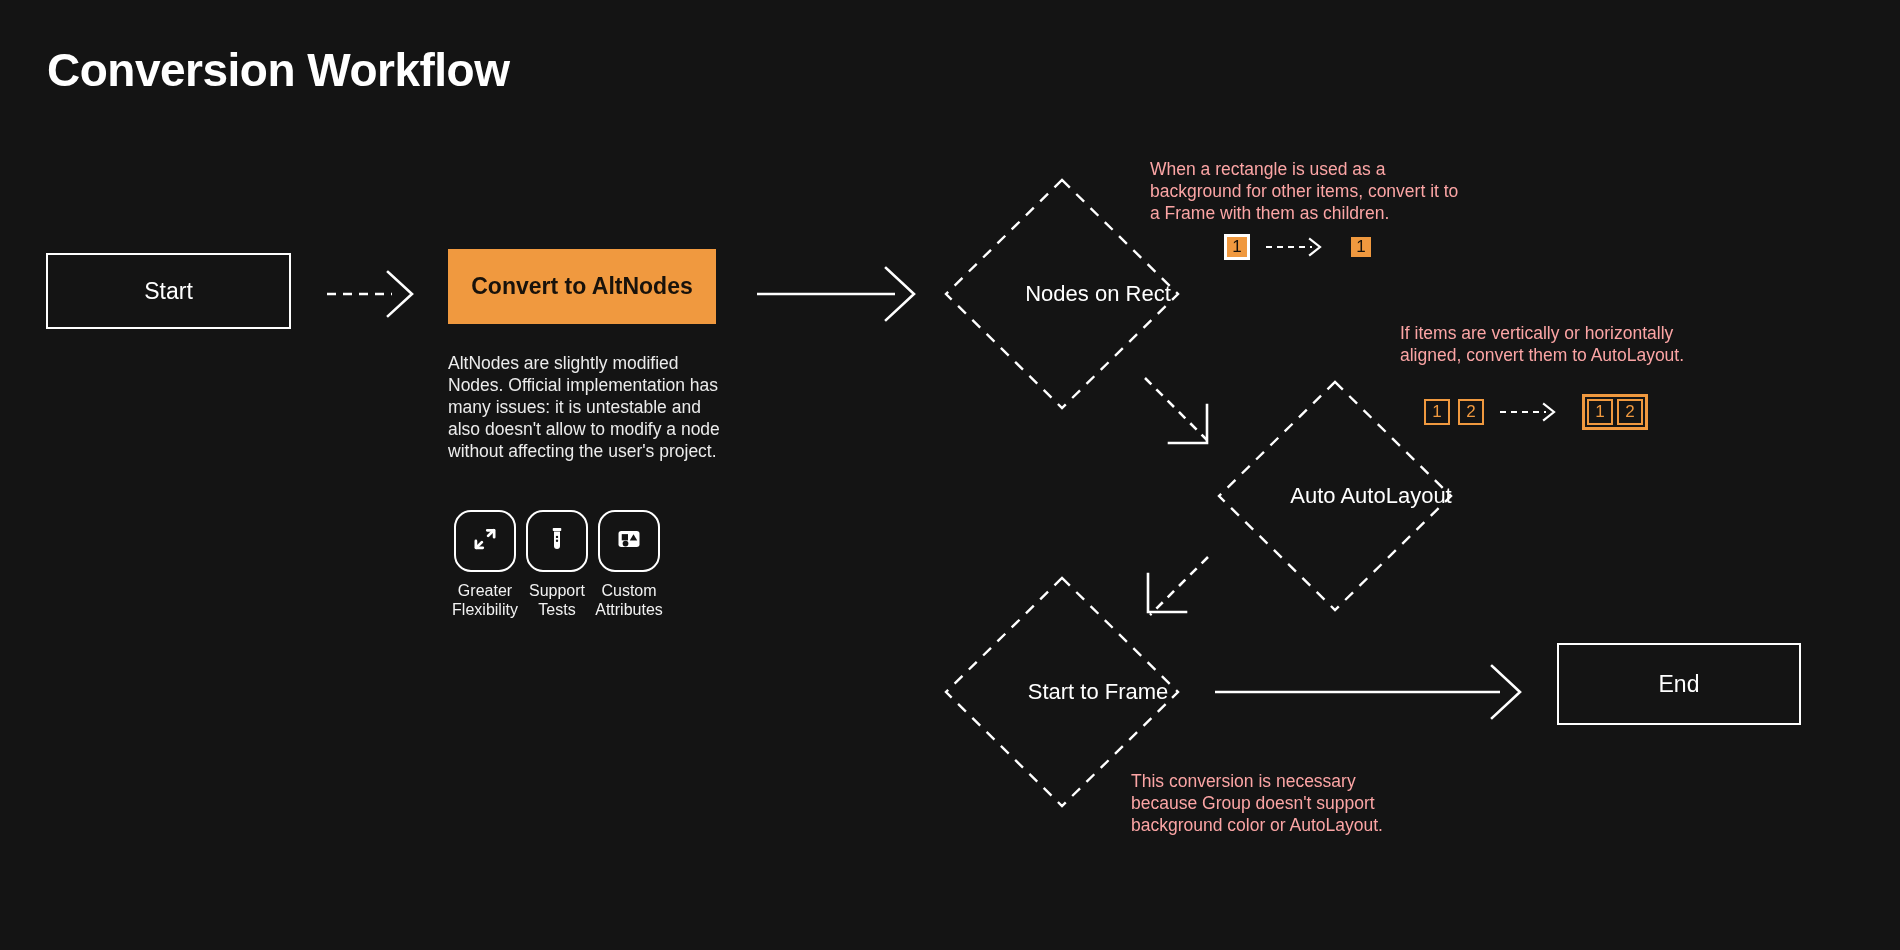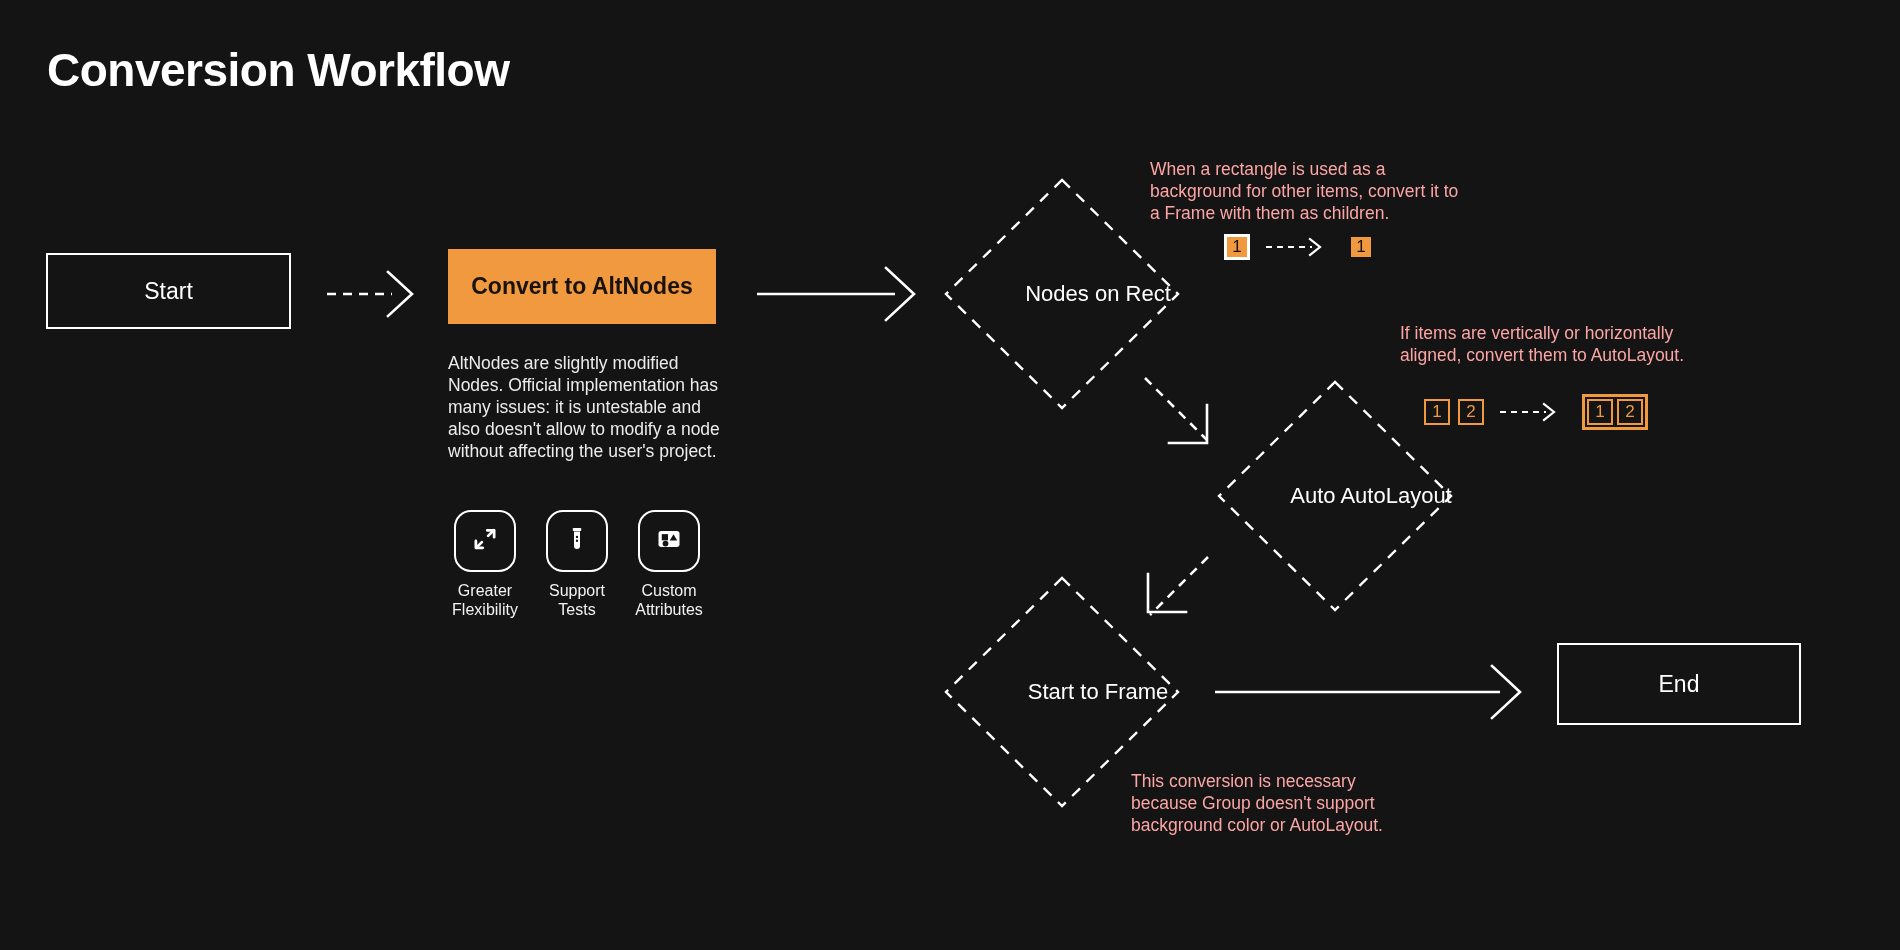--- a/index.html
+++ b/index.html
@@ -79,21 +79,21 @@
     line-height: 22px;
     color: #ececec;
   }
 
   
   #feature-row {
     position: absolute;
     left: 452px;
     top: 510px;
     display: flex;
-    gap: 26px;
+    gap: 6px;
   }
   .feature {
     width: 66px;
     display: flex;
     flex-direction: column;
     align-items: center;
   }
   .feature-tile {
     width: 62px;
     height: 62px;

